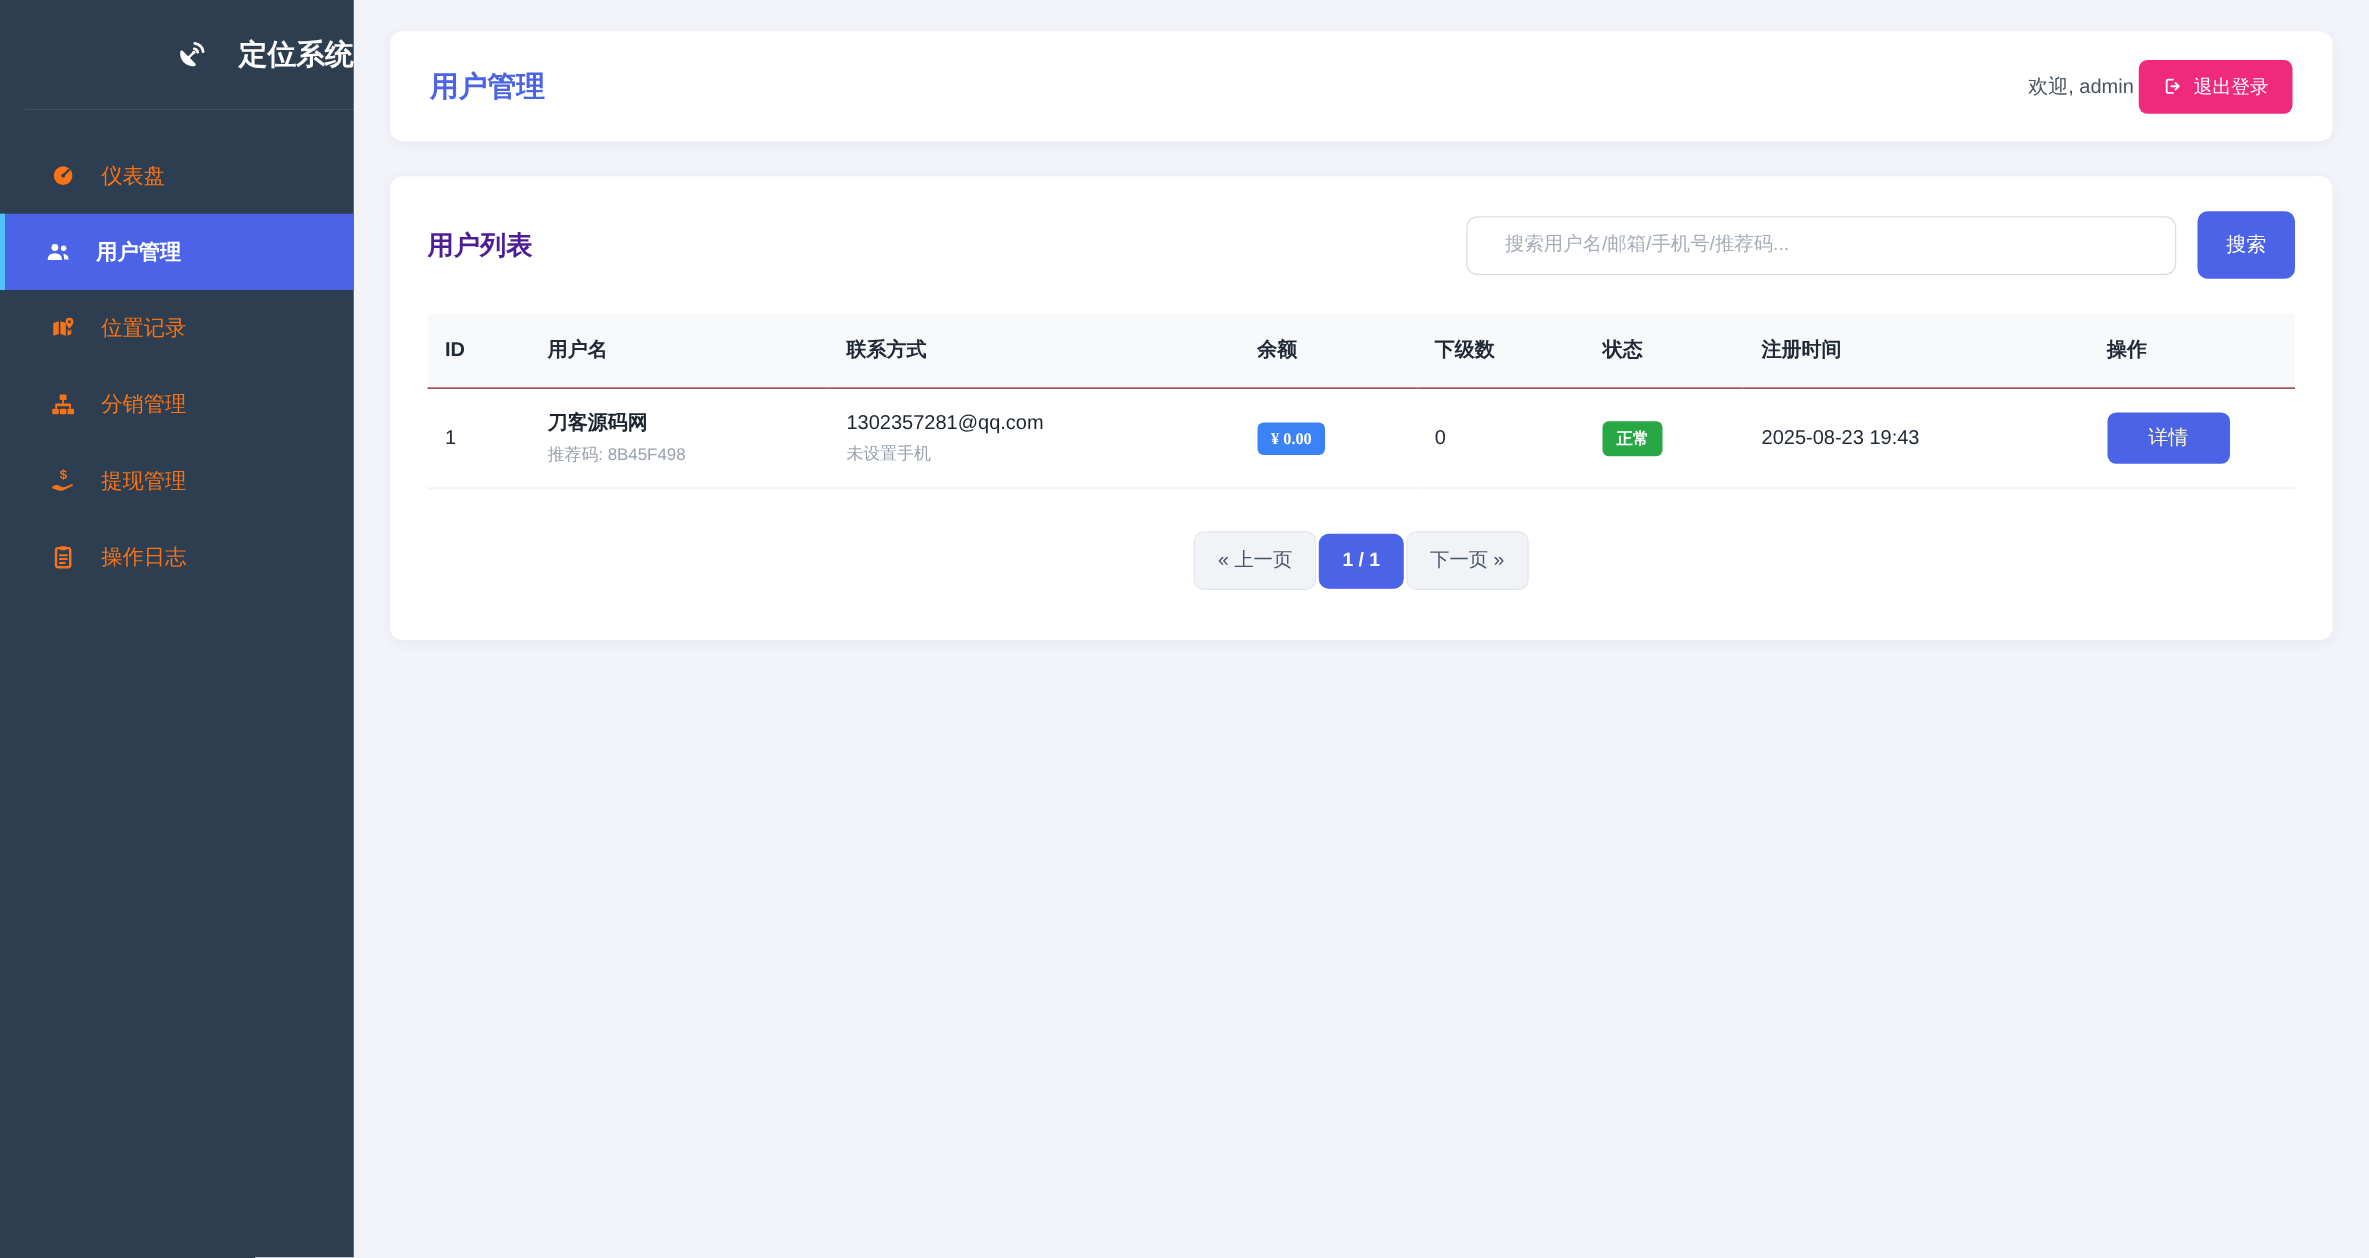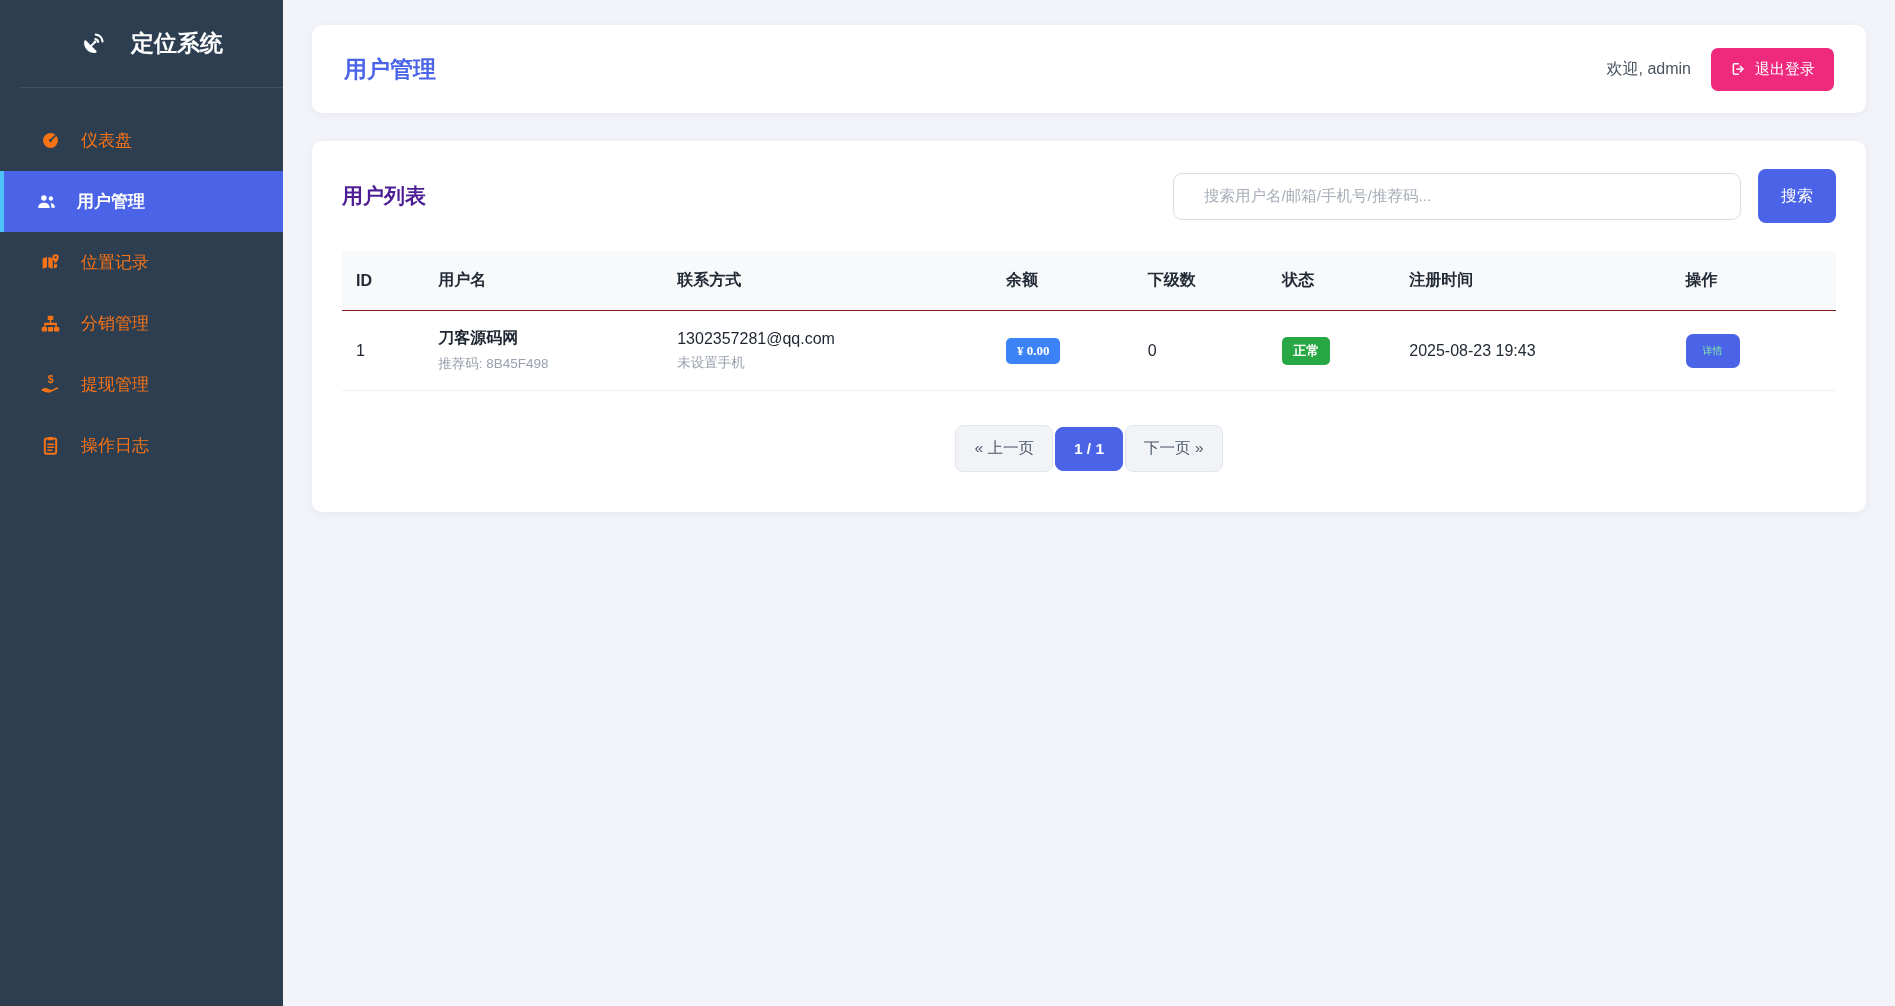--- a/index.html
+++ b/index.html
@@ -18,21 +18,21 @@
     width: 283px;
     min-height: 100%;
     background: #2c3e50;
     flex-shrink: 0;
     color: #dfe6ee;
   }
   .logo {
     height: 88px;
     display: flex;
     align-items: center;
-    justify-content: center;
+    justify-content: flex-end;
     gap: 25px;
     color: #ffffff;
     font-size: 23px;
     font-weight: bold;
     border-bottom: 1px solid rgba(255,255,255,0.10);
     margin-left: 20px;
   }
   .logo svg { width: 26px; height: 26px; }
   .menu { padding-top: 22px; display: flex; flex-direction: column; }
   .menu-item {
@@ -64,21 +64,21 @@
     box-shadow: 0 2px 10px rgba(35,45,95,0.06);
   }
   .topbar {
     height: 88px;
     display: flex;
     align-items: center;
     justify-content: space-between;
     padding: 0 32px;
   }
   .page-title { color: #4a63e7; font-size: 23px; font-weight: bold; }
-  .topbar-right { display: flex; align-items: center; gap: 20px; }
+  .topbar-right { display: flex; align-items: center; gap: 4px; }
   .welcome { color: #4a5560; font-size: 16px; }
   .logout-btn {
     display: inline-flex;
     align-items: center;
     gap: 9px;
     background: #ef2a7d;
     color: #fff;
     border: none;
     border-radius: 7px;
     padding: 12px 19px;
@@ -143,25 +143,25 @@
     font-size: 13px;
     font-weight: bold;
     padding: 5px 11px;
     border-radius: 5px;
     white-space: nowrap;
   }
   .badge-orange { background: #3b82f6; font-family: Liberation Serif, serif; }
   .badge-green  { background: #28a745; }
   .detail-btn {
     background: #4a63e7;
-    color: #86efac;
+    color: #fef9c3;
     border: none;
     border-radius: 7px;
-    padding: 10px 17px;
-    font-size: 10px;
+    padding: 10px 33px;
+    font-size: 16px;
     font-family: inherit;
     cursor: pointer;
   }
 
   
   .pagination { display: flex; justify-content: center; align-items: center; gap: 2px; margin-top: 34px; }
   .page-btn {
     background: #f1f3f7;
     border: 1px solid #e2e6ec;
     color: #4a5568;

